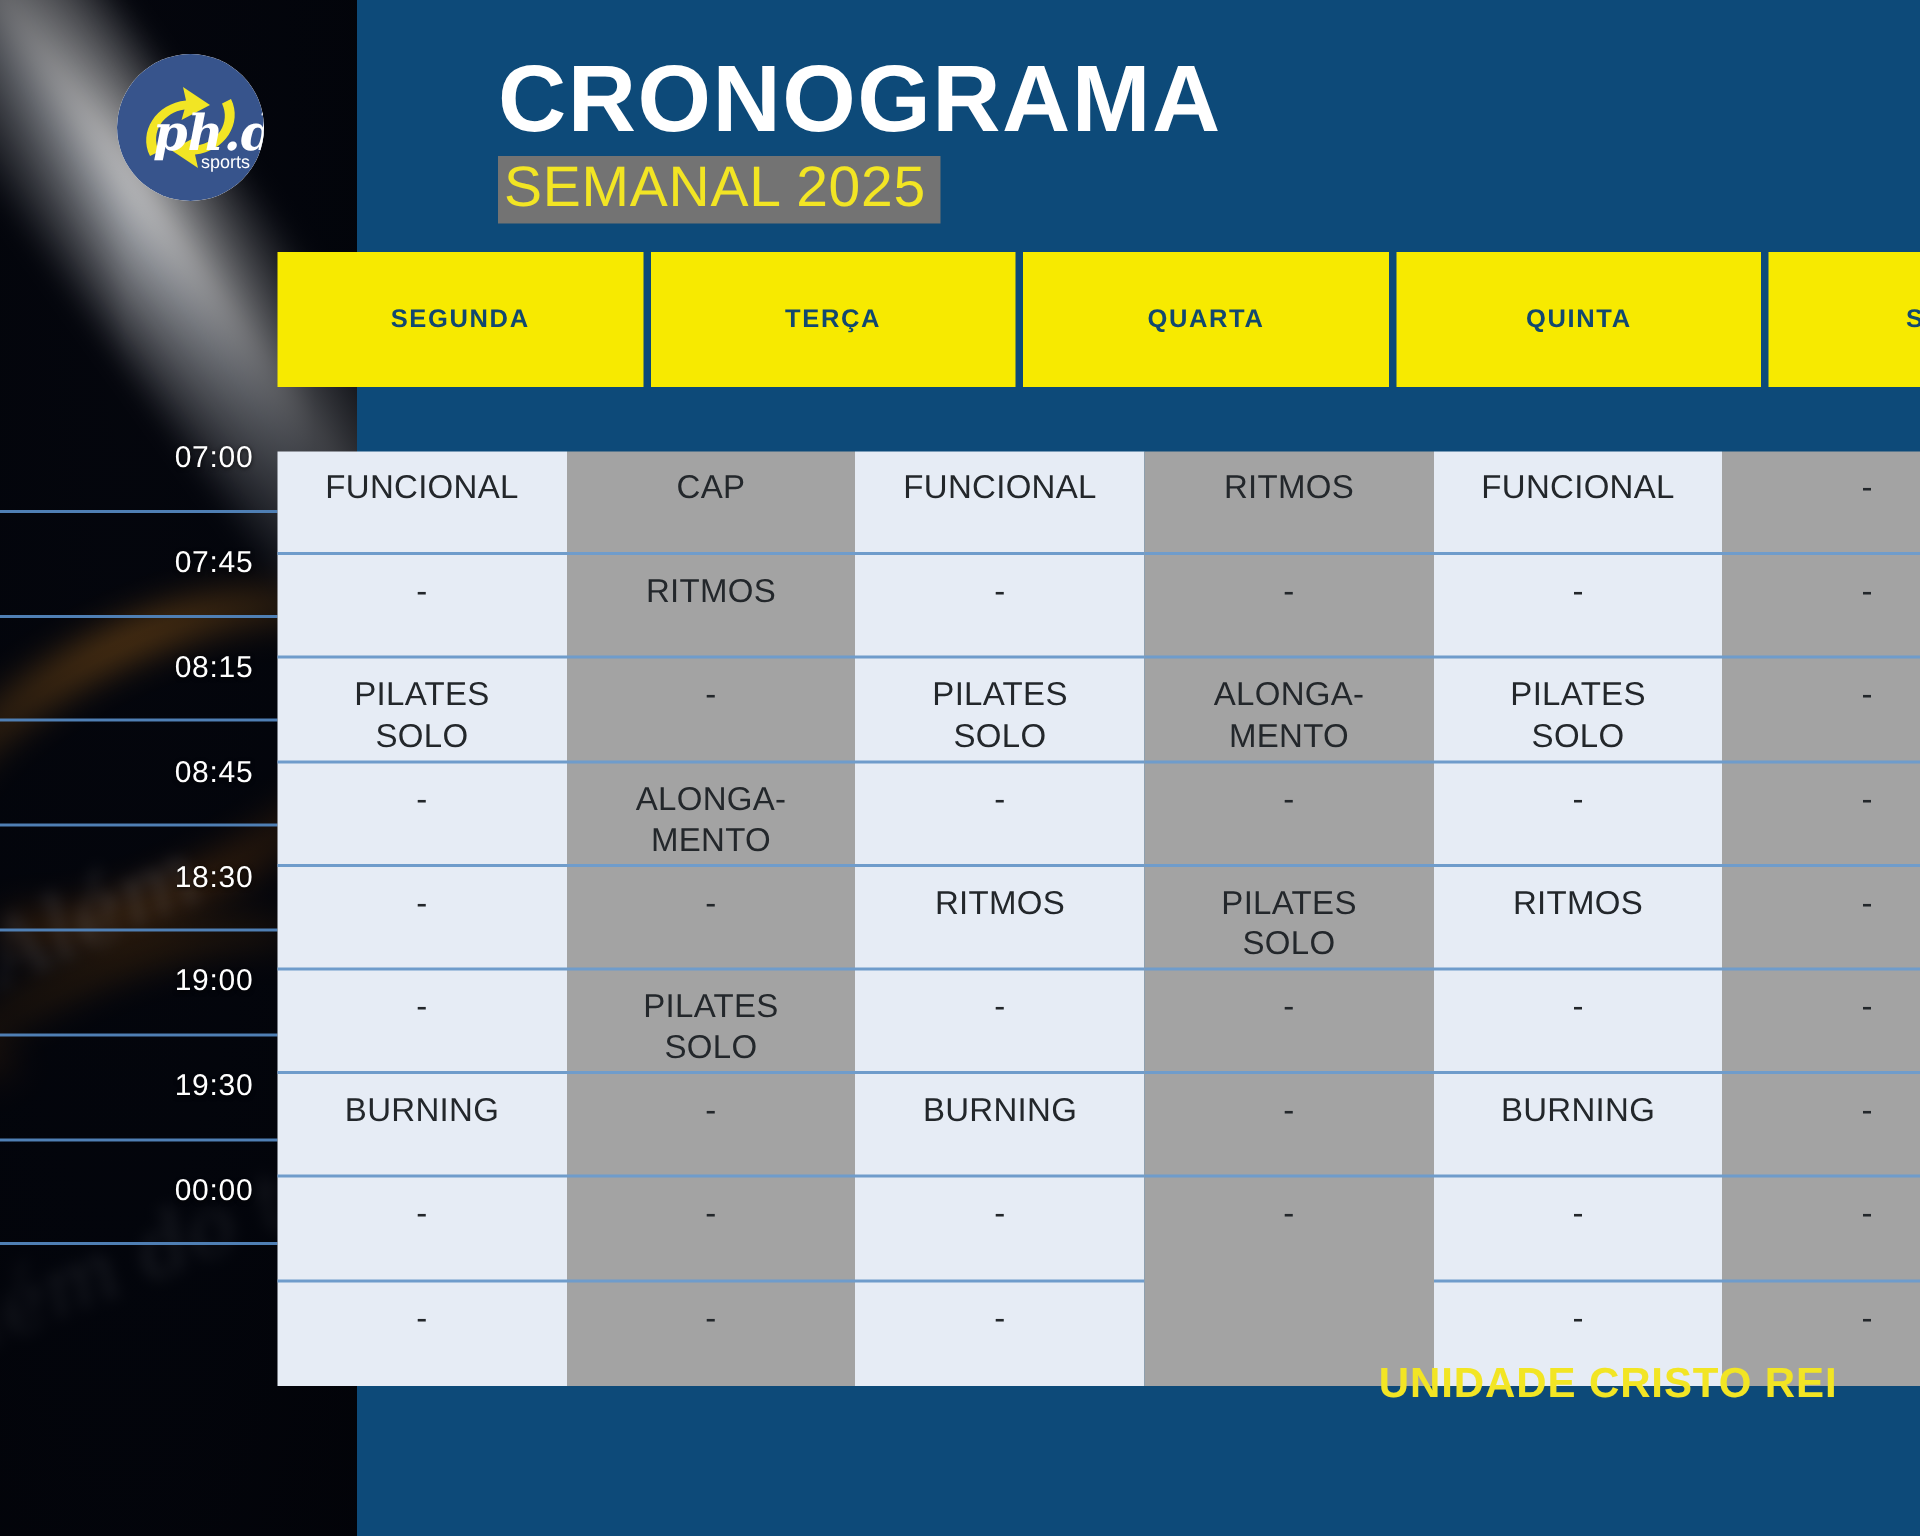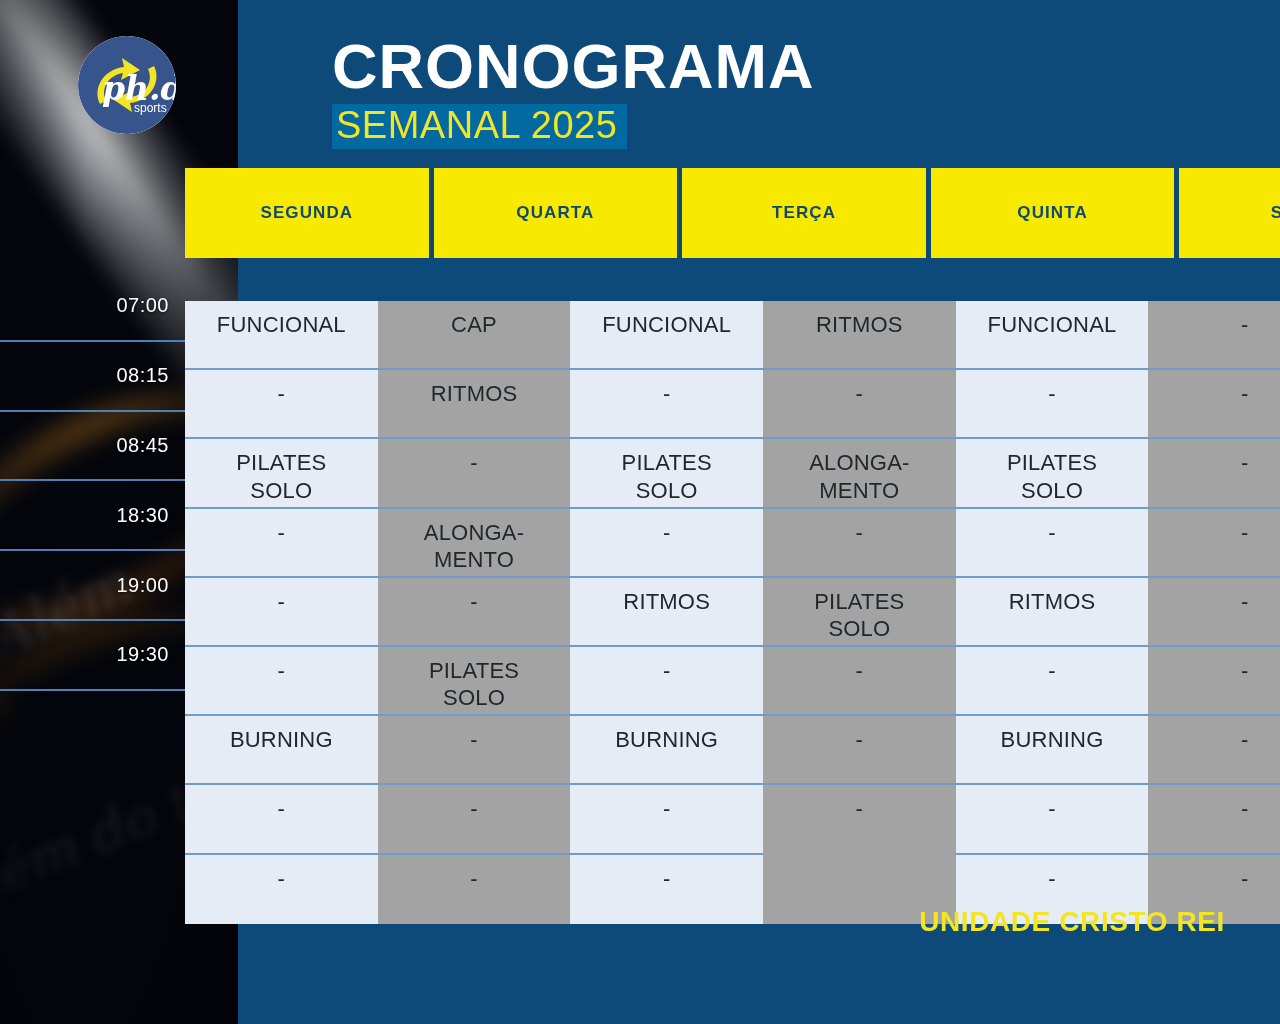--- a/index.html
+++ b/index.html
@@ -66,21 +66,21 @@
   }
   .logo svg{display:block;}
 
   
   .title-block{position:absolute;left:332px;top:34px;z-index:5;}
   .title-main{
     font-size:63px;font-weight:bold;color:#ffffff;letter-spacing:1px;
     line-height:1.02;margin:0;
   }
   .title-sub-wrap{
-    display:inline-block;background:#0369a1;padding:2px 10px 5px 4px;margin-top:6px;
+    display:inline-block;background:#737373;padding:2px 10px 5px 4px;margin-top:6px;
   }
   .title-sub{
     font-size:38px;color:#f2e524;letter-spacing:.5px;line-height:1;margin:0;
   }
 
   
   .times{
     position:absolute;left:0;top:272px;width:185px;z-index:4;
   }
   .time-row{
@@ -156,44 +156,50 @@
 
 <div class="title-block">
   <div class="title-main">CRONOGRAMA</div>
   <div class="title-sub-wrap">
     <div class="title-sub">SEMANAL 2025</div>
   </div>
 </div>
 
 <div class="thead">
   <div class="th">SEGUNDA</div>
+  <div class="th">TERÇA</div>
   <div class="th">QUARTA</div>
-  <div class="th">TERÇA</div>
   <div class="th">QUINTA</div>
   <div class="th">SEXTA</div>
 </div>
 
 <div class="times">
   <div class="time-row">
       <span>07:00</span>
     </div>
   <div class="time-row">
+      <span>07:45</span>
+    </div>
+  <div class="time-row">
       <span>08:15</span>
     </div>
   <div class="time-row">
       <span>08:45</span>
     </div>
   <div class="time-row">
       <span>18:30</span>
     </div>
   <div class="time-row">
       <span>19:00</span>
     </div>
   <div class="time-row">
       <span>19:30</span>
+    </div>
+  <div class="time-row">
+      <span>00:00</span>
     </div>
   <div class="time-row">
       <span></span>
     </div>
 </div>
 
 <div class="grid">
   <div class="col shade">
     <div class="cell">
         <span>FUNCIONAL</span>

